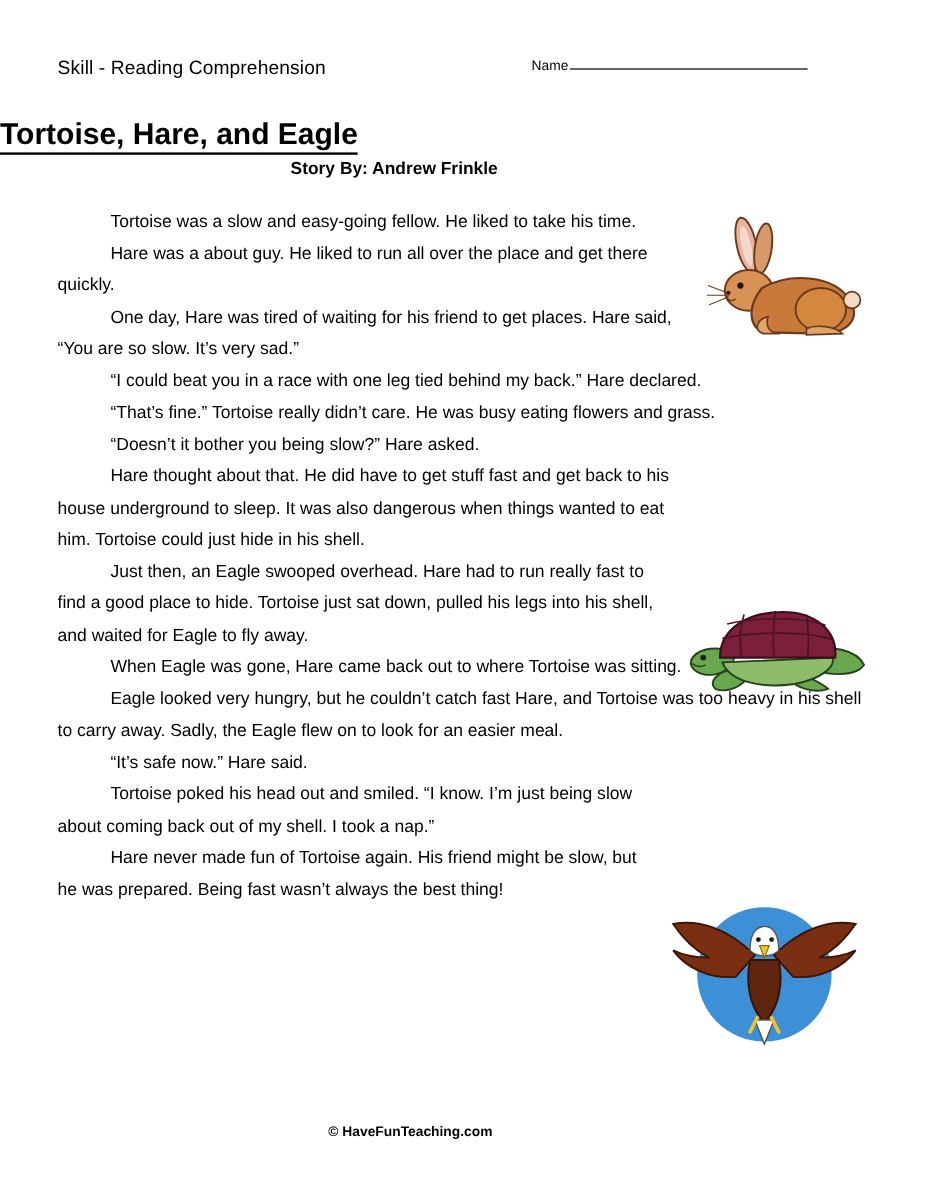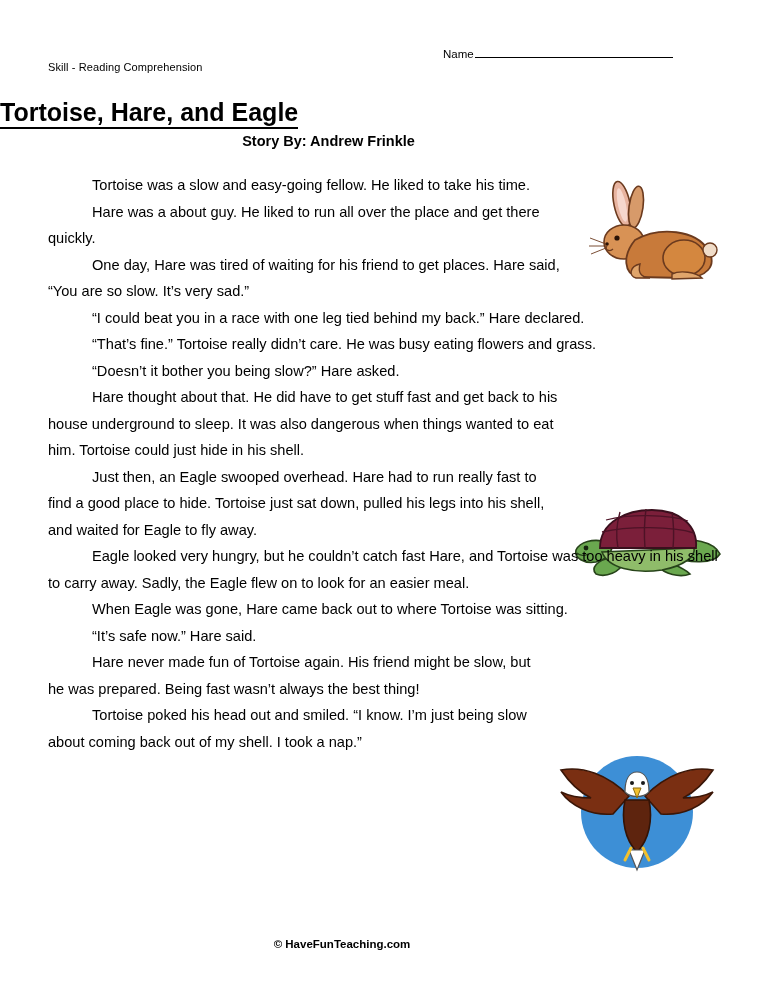--- a/index.html
+++ b/index.html
@@ -25,22 +25,22 @@
   .header {
     position: absolute;
     top: 45px;
     left: 0;
     width: 772px;
     height: 24px;
   }
   .skill-line {
     position: absolute;
     left: 48px;
-    top: 16px;
-    font-size: 11px;
+    top: 4px;
+    font-size: 16px;
     letter-spacing: 0.1px;
     color: #000;
     white-space: nowrap;
   }
   .name-line {
     position: absolute;
     left: 443px;
     top: 0;
     font-size: 11.5px;
     color: #000;
@@ -239,23 +239,23 @@
     <div class="float-hare"></div>
     <p>Tortoise was a slow and easy-going fellow. He liked to take his time.</p>
     <p>Hare was a about guy. He liked to run all over the place and get there quickly.</p>
     <p>One day, Hare was tired of waiting for his friend to get places. Hare said, “You are so slow. It’s very sad.”</p>
     <p>“I could beat you in a race with one leg tied behind my back.” Hare declared.</p>
     <p>“That’s fine.” Tortoise really didn’t care. He was busy eating flowers and grass.</p>
     <p>“Doesn’t it bother you being slow?” Hare asked.</p>
     <div class="float-tortoise"></div>
     <p>Hare thought about that. He did have to get stuff fast and get back to his house underground to sleep. It was also dangerous when things wanted to eat him. Tortoise could just hide in his shell.</p>
     <p>Just then, an Eagle swooped overhead. Hare had to run really fast to find a good place to hide. Tortoise just sat down, pulled his legs into his shell, and waited for Eagle to fly away.</p>
+    <p>When Eagle was gone, Hare came back out to where Tortoise was sitting.</p>
     <p>Eagle looked very hungry, but he couldn’t catch fast Hare, and Tortoise was too heavy in his shell to carry away. Sadly, the Eagle flew on to look for an easier meal.</p>
-    <p>When Eagle was gone, Hare came back out to where Tortoise was sitting.</p>
     <p>“It’s safe now.” Hare said.</p>
     <div class="float-eagle"></div>
+    <p>Tortoise poked his head out and smiled. “I know. I’m just being slow about coming back out of my shell. I took a nap.”</p>
     <p>Hare never made fun of Tortoise again. His friend might be slow, but he was prepared. Being fast wasn’t always the best thing!</p>
-    <p>Tortoise poked his head out and smiled. “I know. I’m just being slow about coming back out of my shell. I took a nap.”</p>
   </div>
 
   <div class="footer">© HaveFunTeaching.com</div>
 
 </div>
 
 </body></html>

